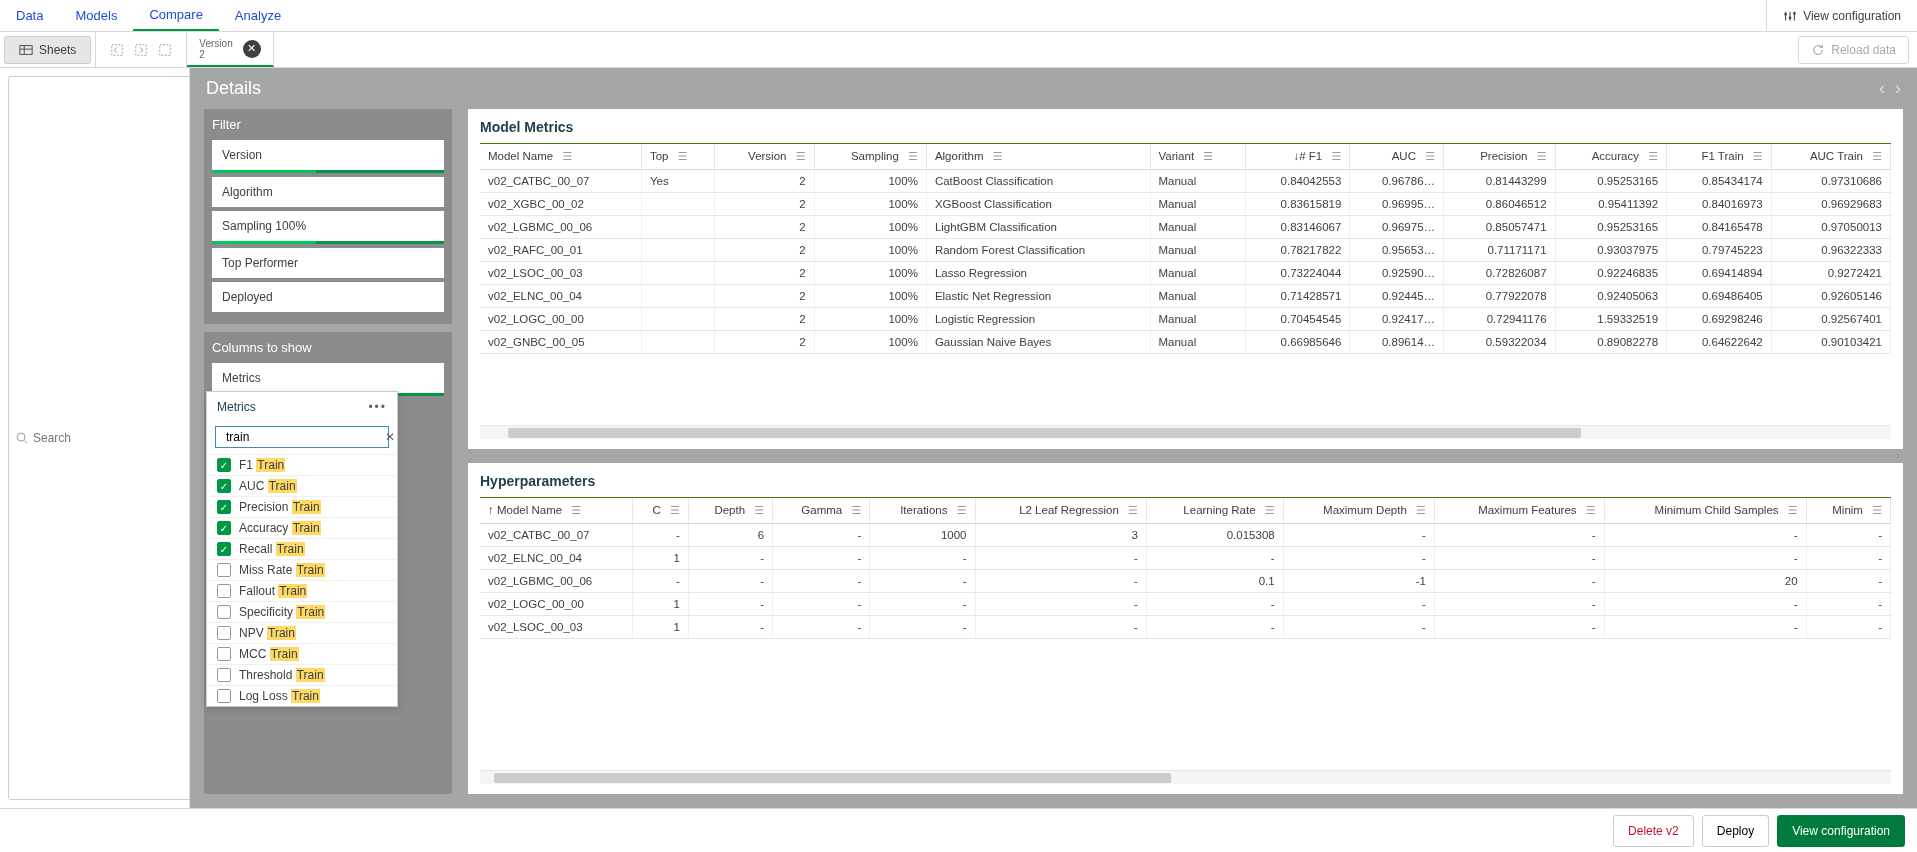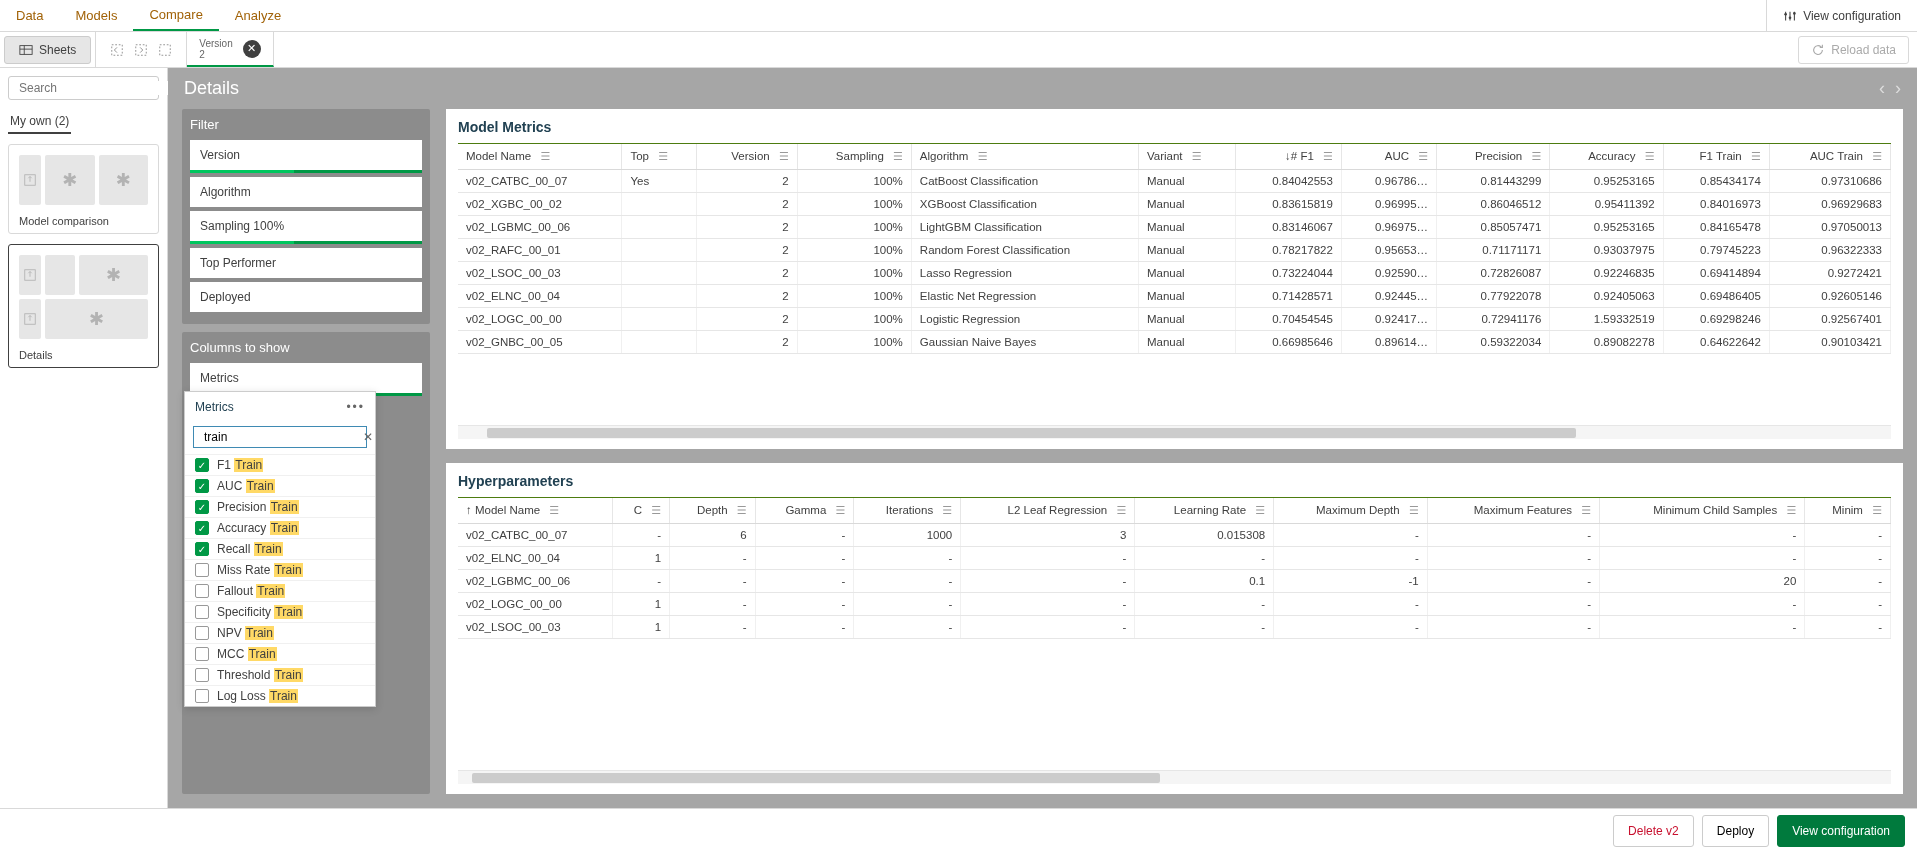--- a/index.html
+++ b/index.html
@@ -1,38 +1,38 @@
 <!DOCTYPE html>
 <html><head>
 <meta charset="utf-8">
 <style>
 * { box-sizing: border-box; margin: 0; padding: 0; }
 body { font-family: -apple-system, BlinkMacSystemFont, "Segoe UI", Arial, sans-serif; font-size: 12px; color: #404040; background: #fff; }
 
 
 .topnav { display: flex; align-items: stretch; height: 32px; border-bottom: 1px solid #d9d9d9; }
-.topnav .tab { padding: 8px 16px; cursor: pointer; font-size: 13px; color: #a16207; display: flex; align-items: center; }
+.topnav .tab { padding: 8px 16px; cursor: pointer; font-size: 13px; color: #1d4ed8; display: flex; align-items: center; }
 .topnav .tab.active { border-bottom: 2px solid #009845; font-weight: 500; }
 .topnav .spacer { flex: 1; }
 .topnav .view-config { display: flex; align-items: center; gap: 6px; padding: 0 16px; border-left: 1px solid #d9d9d9; cursor: pointer; }
 
 
 .toolbar { display: flex; align-items: center; height: 36px; border-bottom: 1px solid #d9d9d9; background: #fff; }
 .sheets-btn { display: flex; align-items: center; gap: 6px; padding: 6px 14px; margin: 4px; border: 1px solid #ccc; background: #e6e6e6; border-radius: 3px; cursor: pointer; }
 .toolbar .icon-group { display: flex; gap: 10px; padding: 0 14px; border-right: 1px solid #d9d9d9; border-left: 1px solid #d9d9d9; height: 100%; align-items: center; }
 .version-tab { display: flex; align-items: center; gap: 10px; padding: 4px 12px; border-right: 1px solid #d9d9d9; height: 100%; border-bottom: 2px solid #009845; }
 .version-tab .vlabel { font-size: 10px; color: #666; line-height: 1.1; }
 .version-tab .close { width: 18px; height: 18px; border-radius: 50%; background: #404040; color: #fff; display: flex; align-items: center; justify-content: center; font-size: 11px; cursor: pointer; }
 .reload-btn { margin-left: auto; margin-right: 8px; display: flex; align-items: center; gap: 6px; padding: 6px 12px; border: 1px solid #d9d9d9; border-radius: 3px; color: #aaa; cursor: pointer; }
 
 
 .main { display: flex; height: calc(100vh - 32px - 36px - 44px); }
 
 
-.sidebar-left { width: 168px; border-right: 1px solid #d9d9d9; padding: 8px; display: flex; flex-direction: column; }
+.sidebar-left { width: 190px; border-right: 1px solid #d9d9d9; padding: 8px; display: flex; flex-direction: row; }
 .search-box { display: flex; align-items: center; border: 1px solid #ccc; border-radius: 3px; padding: 4px 6px; gap: 4px; }
 .search-box input { border: none; outline: none; font-size: 12px; flex: 1; }
 .my-own { margin-top: 10px; font-size: 12px; padding: 4px 2px; border-bottom: 2px solid #404040; display: inline-block; text-align: center; }
 .thumb-box { border: 1px solid #d9d9d9; border-radius: 3px; margin-top: 10px; padding: 4px; }
 .thumb-box.selected { border: 1px solid #404040; }
 .thumb-grid { display: flex; gap: 4px; padding: 6px; }
 .thumb-cell { background: #e6e6e6; border-radius: 2px; display: flex; align-items: center; justify-content: center; }
 .thumb-cell.narrow { width: 22px; height: 50px; }
 .thumb-cell.wide { width: 60px; height: 50px; flex: 1; }
 .thumb-label { font-size: 11px; padding: 4px 6px 2px; color: #404040; }

